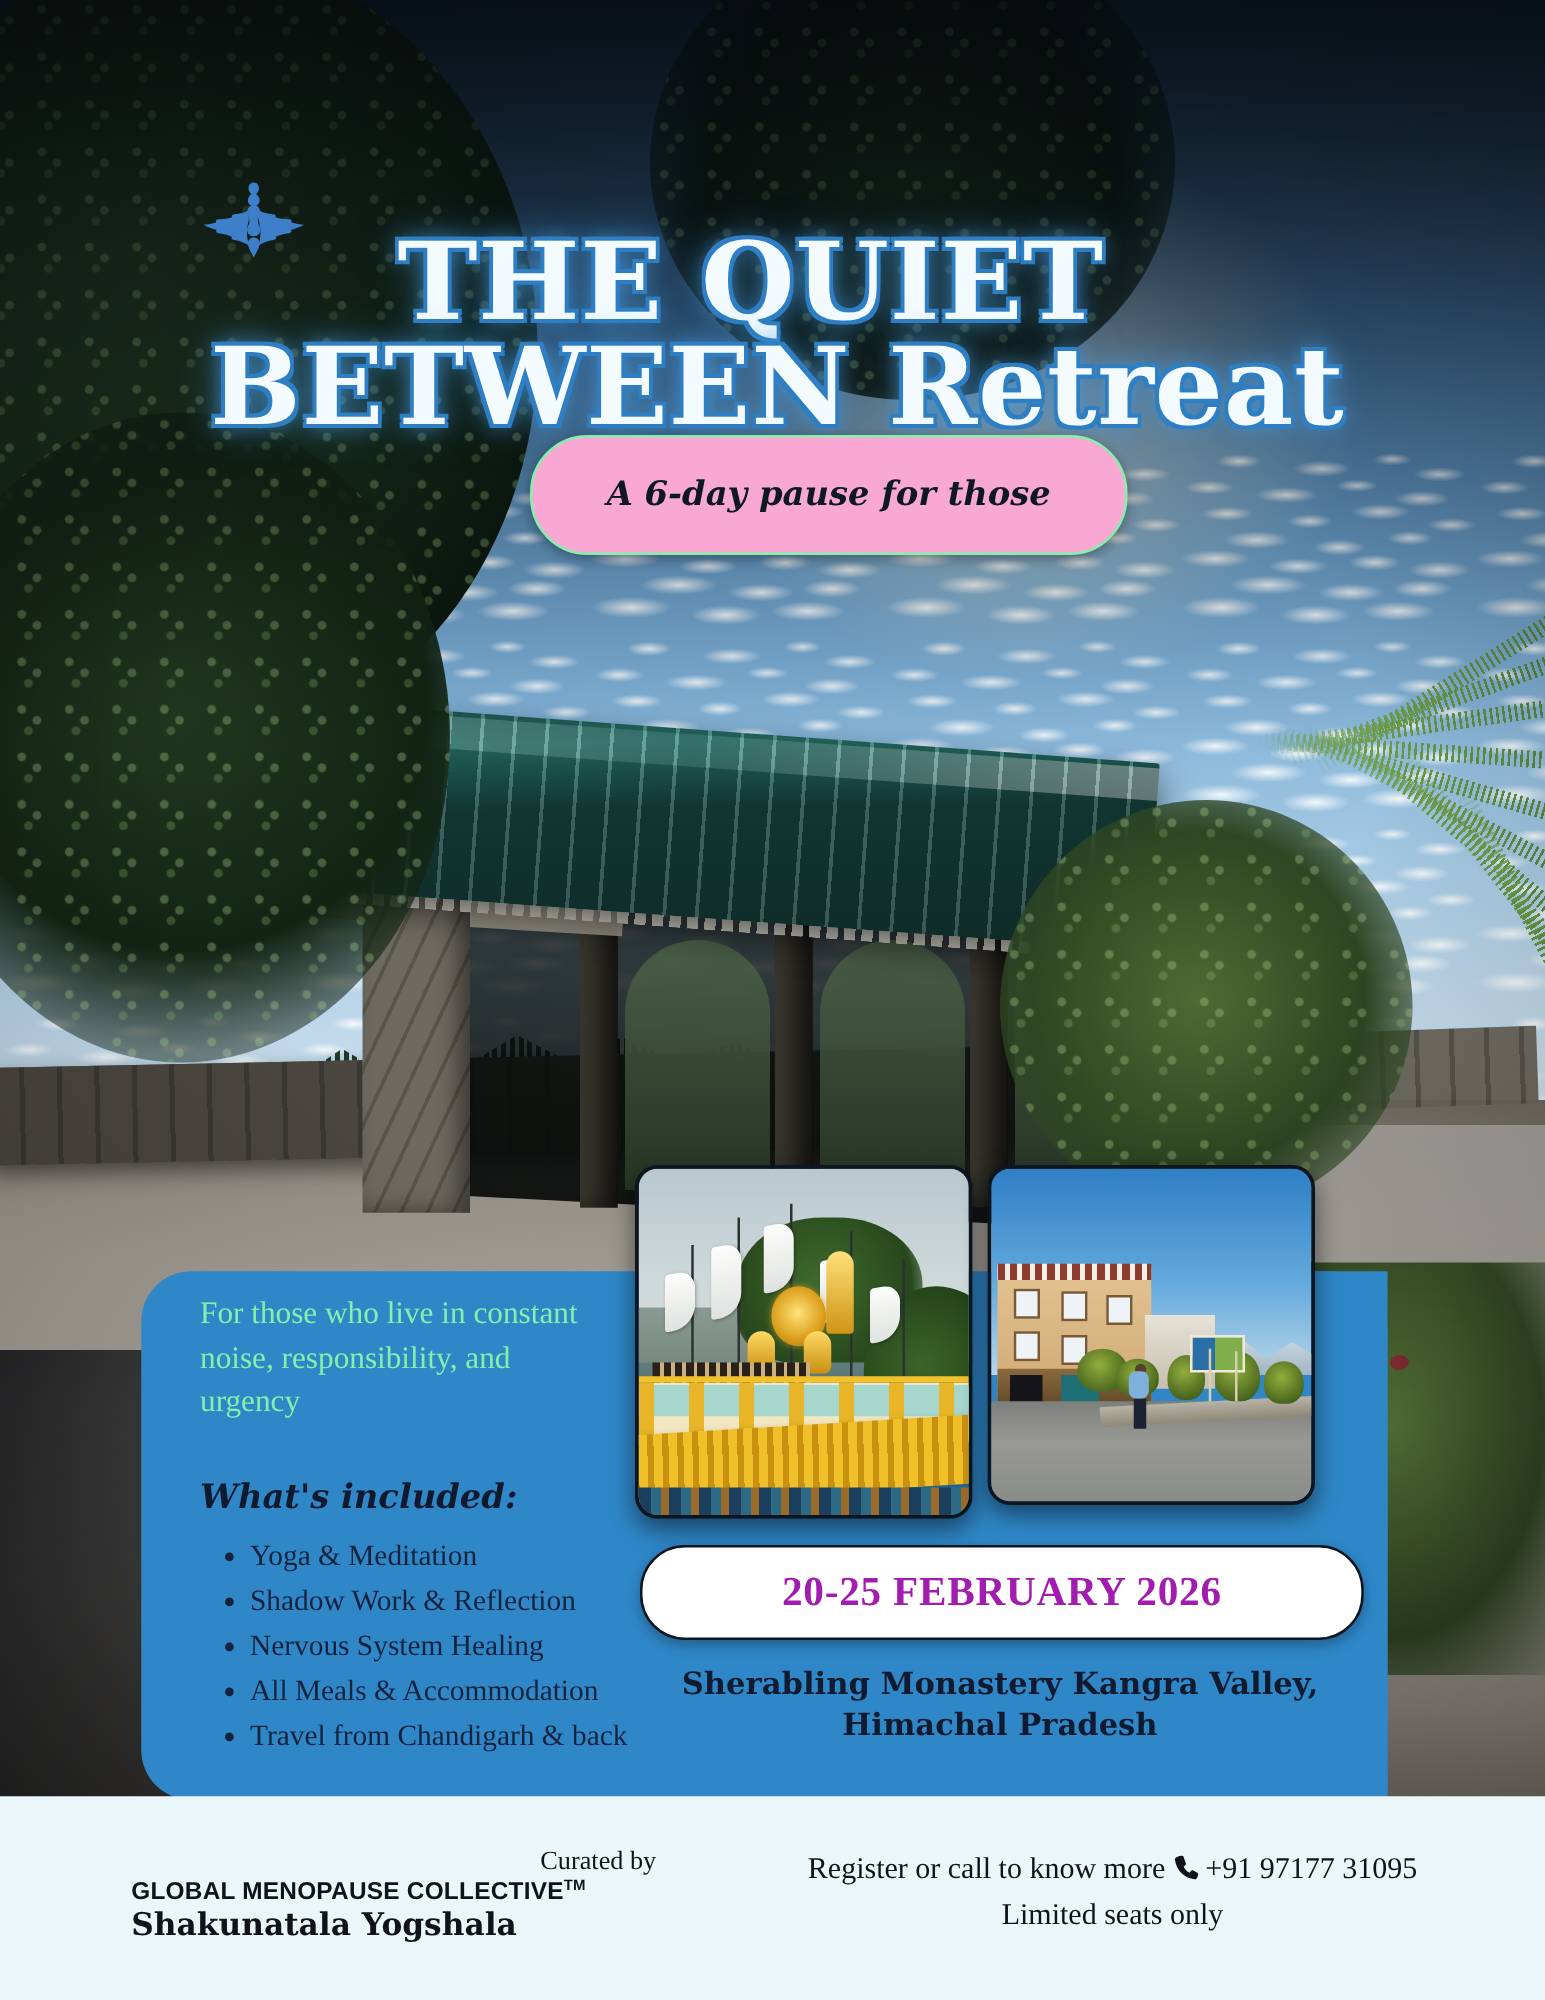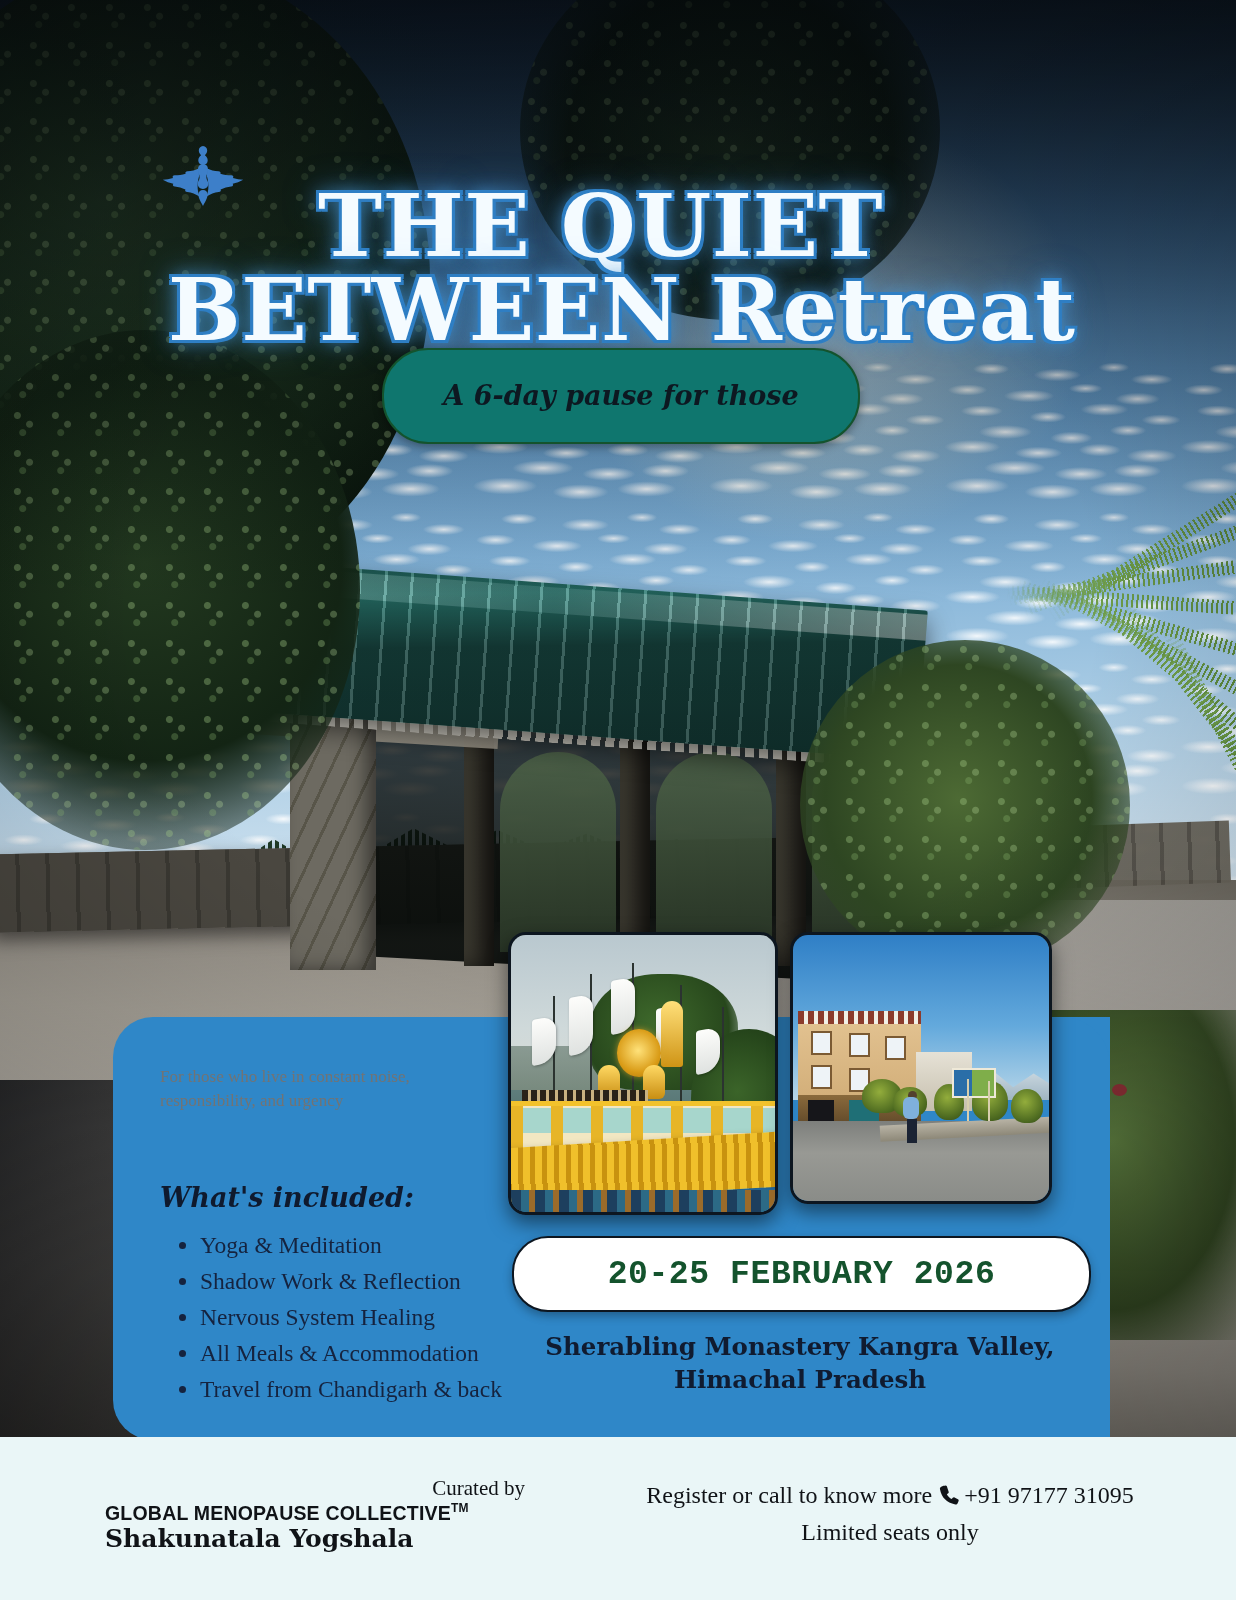--- a/index.html
+++ b/index.html
@@ -137,35 +137,35 @@
     font-weight:700;font-size:86px;line-height:.98;letter-spacing:.5px;color:#f4fbff;
     text-shadow:
       0 0 2px #2f7fc4, 2px 0 0 #2f7fc4, -2px 0 0 #2f7fc4, 0 2px 0 #2f7fc4, 0 -2px 0 #2f7fc4,
       3px 3px 0 #2f7fc4, -3px 3px 0 #2f7fc4, 3px -3px 0 #2f7fc4, -3px -3px 0 #2f7fc4,
       0 0 18px rgba(70,150,215,.95), 0 0 34px rgba(70,150,215,.6);}
   .title .l1{display:block;padding-left:150px;}
   .title .l2{display:block;}
   .title .retreat{font-weight:700;}
 
   
-  .sub-pill{position:absolute;left:382px;top:348px;width:474px;height:92px;
-    background:#0f766e;border:2px solid #14532d;border-radius:46px;
+  .sub-pill{position:absolute;left:424px;top:348px;width:474px;height:92px;
+    background:#f9a8d4;border:2px solid #86efac;border-radius:46px;
     display:flex;align-items:center;justify-content:center;text-align:center;
     box-shadow:0 3px 10px rgba(0,0,0,.35);}
   .sub-pill span{font-family:"DejaVu Serif","Liberation Serif",serif;font-weight:700;font-style:italic;
     font-size:27px;line-height:1.25;color:#0d1821;}
 
   
   .panel{position:absolute;left:113px;top:1017px;width:997px;height:423px;
     background:#2f87c8;border-radius:40px 0 0 40px;}
   .panel-r{position:absolute;left:1014px;top:1017px;width:96px;height:423px;
     background:#2f87c8;border-radius:0 48px 0 0;}
 
-  .left-copy{position:absolute;left:160px;top:1048px;width:330px;
-    font-size:17px;line-height:1.42;color:#737373;}
+  .left-copy{position:absolute;left:160px;top:1008px;width:330px;
+    font-size:25px;line-height:1.42;color:#86efac;}
   .whats{position:absolute;left:160px;top:1182px;font-weight:700;font-style:italic;
     font-family:"DejaVu Serif","Liberation Serif",serif;font-size:27px;color:#0f1a2e;}
   ul.incl{position:absolute;left:170px;top:1228px;width:370px;margin:0;padding:0 0 0 30px;
     font-size:23.5px;line-height:1.53;color:#15233f;}
   ul.incl li{margin:0;padding:0;}
 
   
   .shot{position:absolute;border-radius:18px;overflow:hidden;
     border:3px solid #0d1620;box-shadow:0 8px 20px rgba(0,0,0,.5);}
   .shot1{left:508px;top:932px;width:264px;height:277px;}
@@ -230,22 +230,22 @@
   .b-person-bot{position:absolute;left:44.4%;top:69%;width:10px;height:24px;background:#1b2333;}
   .b-person-head{position:absolute;left:45%;top:58.5%;width:9px;height:9px;border-radius:50%;background:#53412e;}
   .b-sign{position:absolute;left:62%;top:50%;width:40px;height:26px;
     background:linear-gradient(90deg,#2a6ea8 45%,#7fae4a 45%);border:2px solid #efe9d8;}
   .b-flagpole{position:absolute;width:2px;background:#d8cfae;}
 
   
   .date-pill{position:absolute;left:512px;top:1236px;width:575px;height:72px;
     background:#ffffff;border:2px solid #0d1620;border-radius:36px;
     display:flex;align-items:center;justify-content:center;box-shadow:0 4px 10px rgba(0,0,0,.3);}
-  .date-pill span{font-family:Liberation Mono, monospace;font-weight:700;
-    font-size:33px;letter-spacing:.6px;color:#14532d;}
+  .date-pill span{font-family:Liberation Serif, serif;font-weight:700;
+    font-size:33px;letter-spacing:.6px;color:#a21caf;}
   .loc{position:absolute;left:520px;top:1330px;width:560px;text-align:center;
     font-family:"DejaVu Serif","Liberation Serif",serif;font-weight:700;font-size:24.5px;
     line-height:1.36;color:#101b30;}
 
   
   .footer{position:absolute;left:0;top:1437px;width:1236px;height:163px;background:#eaf6f7;}
   .f-left{position:absolute;left:105px;top:1477px;width:420px;color:#101317;}
   .f-cur{font-size:21px;line-height:1.14;text-align:right;}
   .f-gmc{font-family:"Liberation Sans",sans-serif;font-weight:700;font-size:19.5px;letter-spacing:.2px;}
   .f-gmc sup{font-size:12px;font-weight:700;vertical-align:super;}

